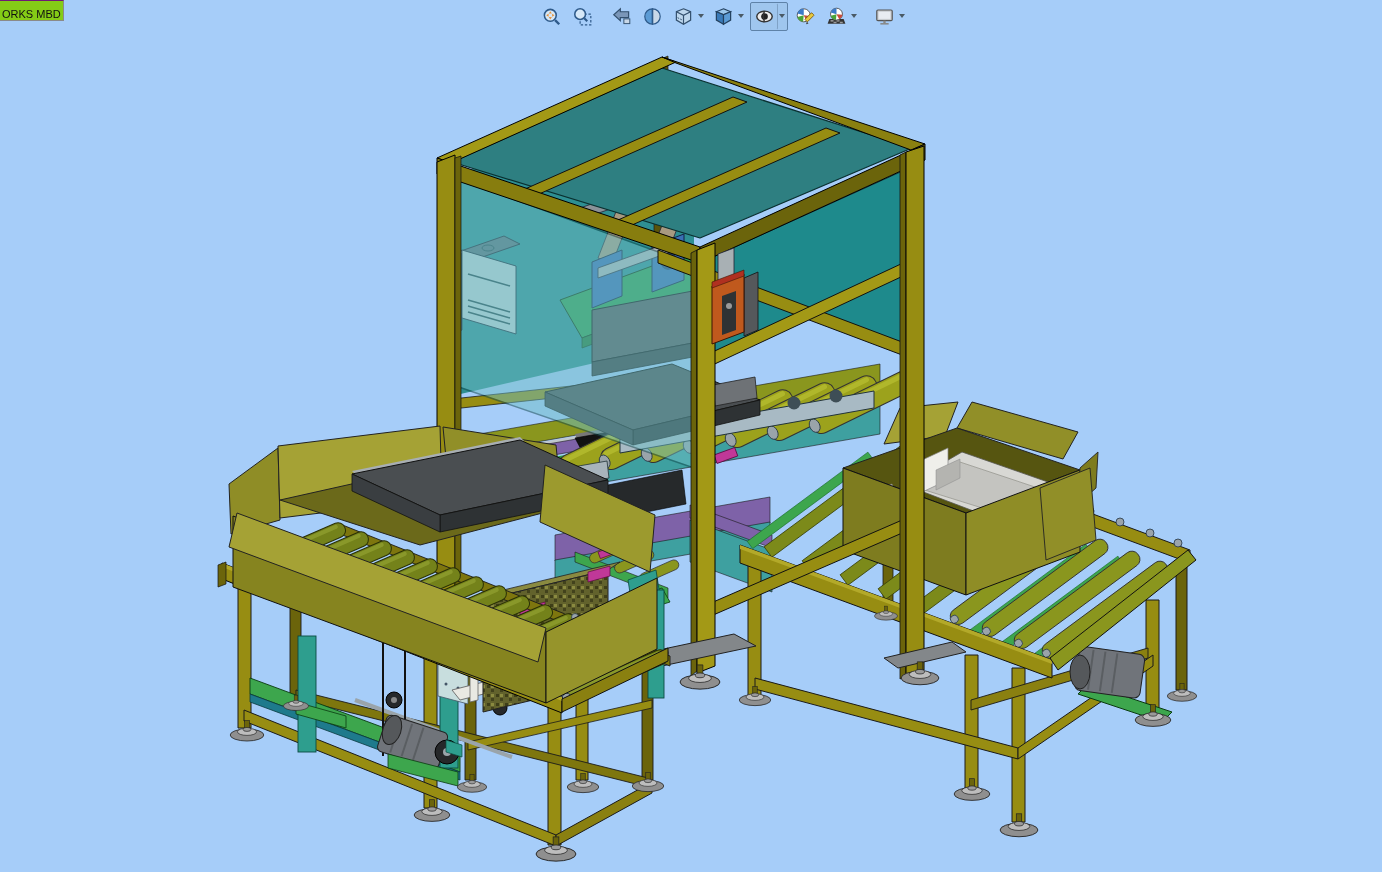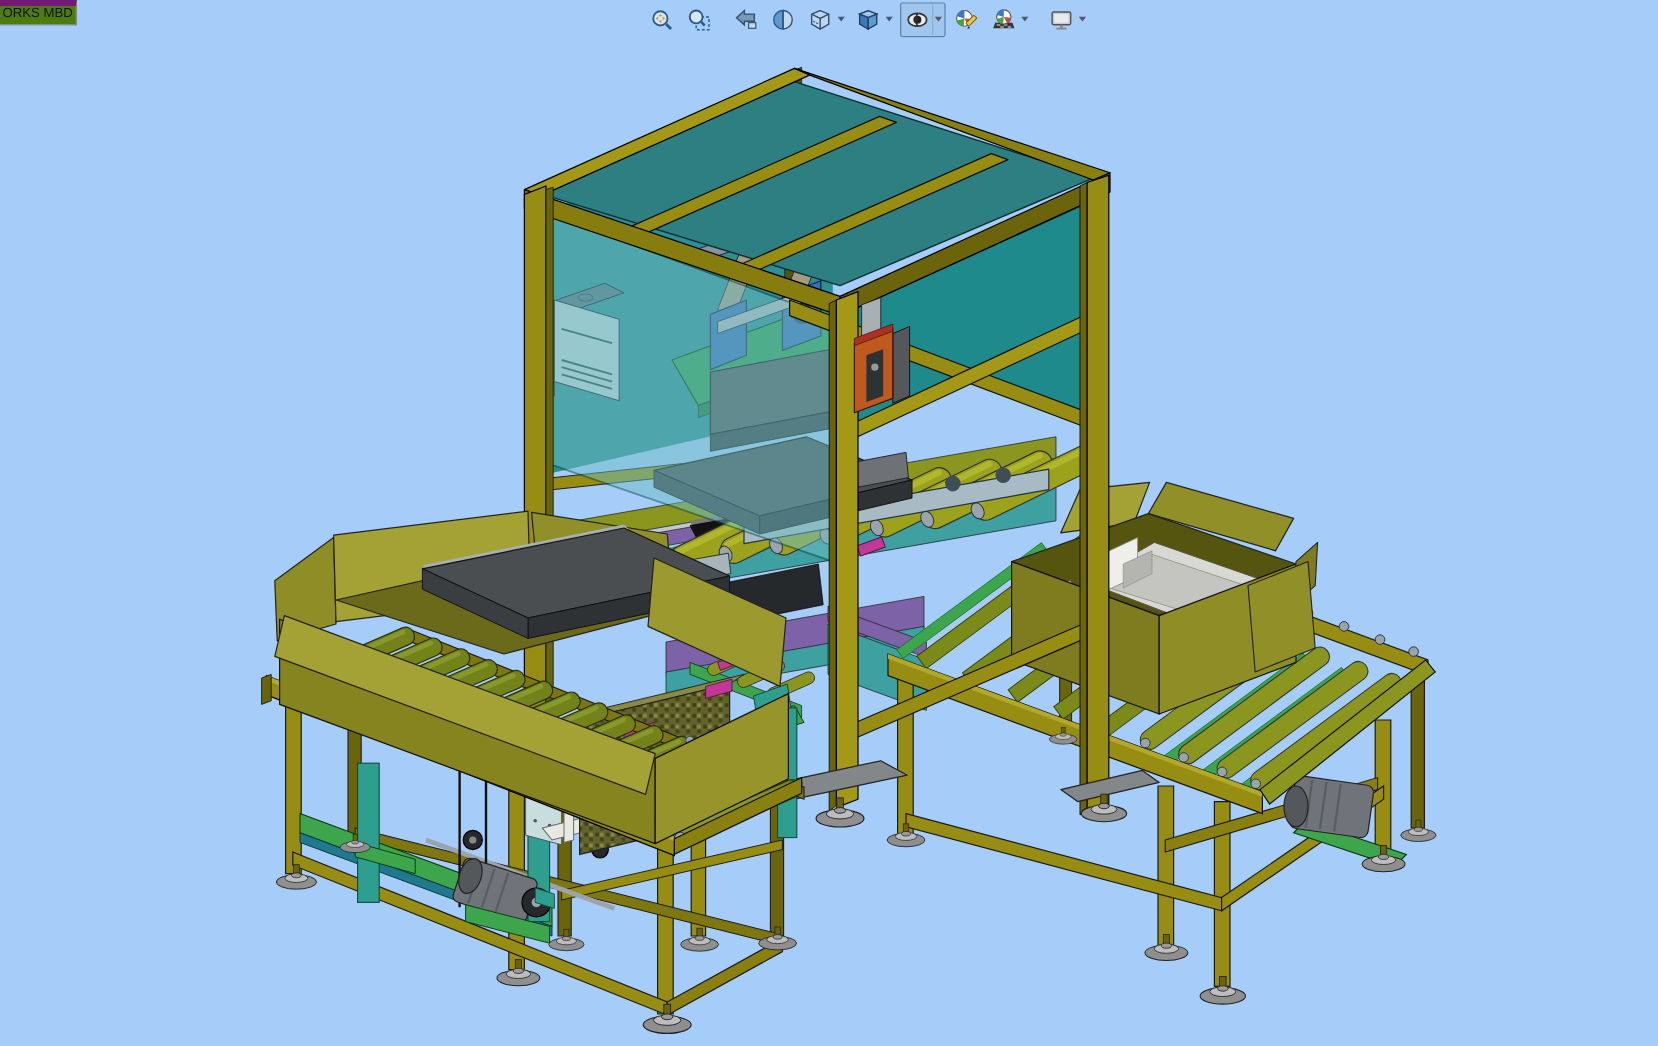--- a/index.html
+++ b/index.html
@@ -4,22 +4,22 @@
 <style>
   html,body{margin:0;padding:0;}
   body{
     width:1382px;height:872px;overflow:hidden;position:relative;
     background:#A6CDF9;
     font-family:"Liberation Sans", sans-serif;
   }
   
   .doc-tab{
     position:absolute;left:0;top:0;height:21px;width:64px;
-    background:#4d7c0f;border:1px solid #8a8a8a;border-left:none;border-top:5px solid #701a75;
-    font-size:11px;color:#111;display:flex;align-items:flex-start;padding-left:2px;
+    background:#84cc16;border:1px solid #8a8a8a;border-left:none;border-top:1px solid #701a75;
+    font-size:11px;color:#111;display:flex;align-items:flex-end;padding-left:2px;
     box-sizing:border-box;white-space:nowrap;
   }
   
   .hud-toolbar{
     position:absolute;left:538px;top:2px;height:28px;
     display:flex;align-items:center;gap:4px;
   }
   .tb-btn{
     width:25px;height:25px;display:flex;align-items:center;justify-content:center;
     border:1px solid transparent;border-radius:2px;

